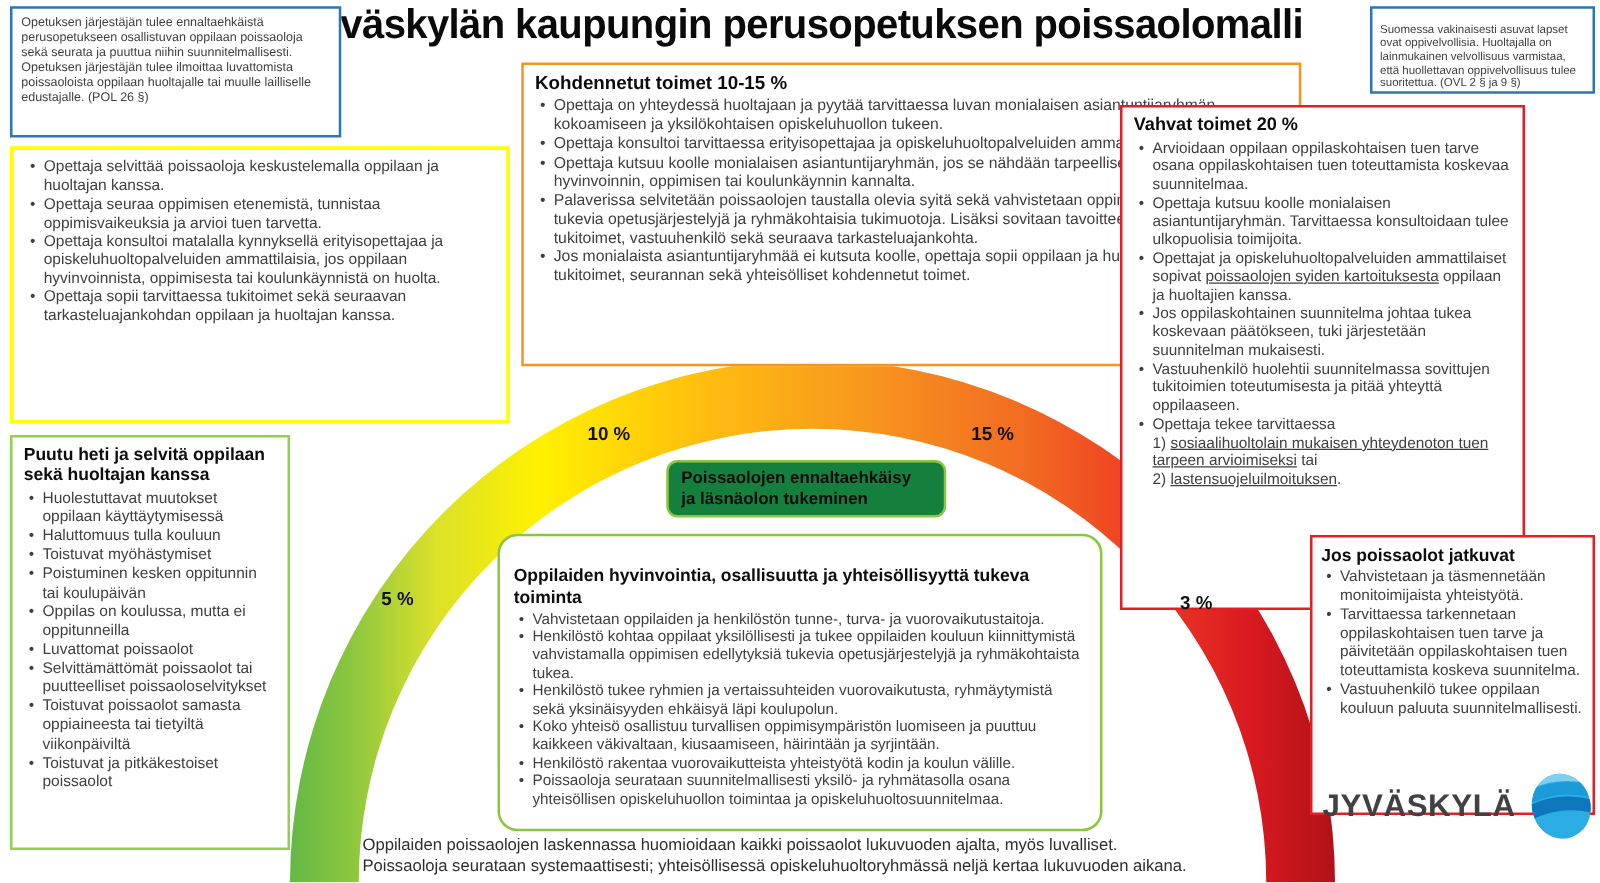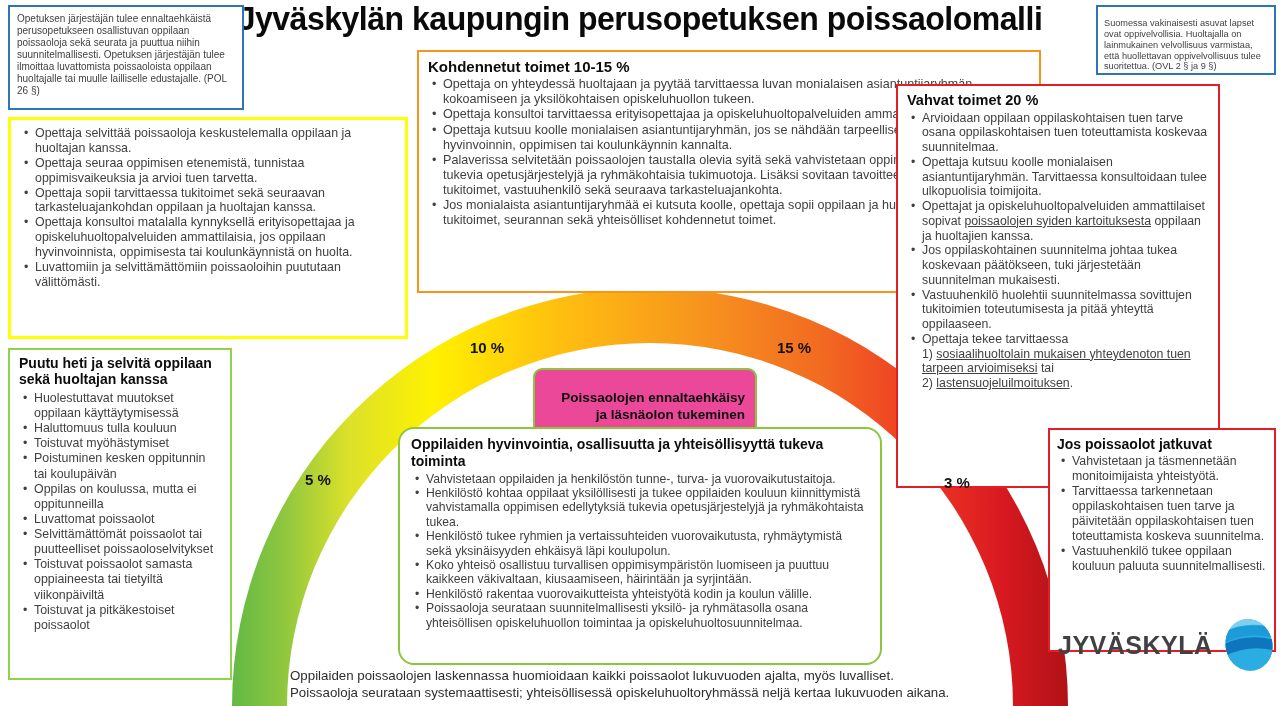--- a/index.html
+++ b/index.html
@@ -10,21 +10,21 @@
   .card{background:#ffffff;z-index:2;padding:6px 9px;}
   .card h3{margin:0 0 2px 0;padding:0;color:#0d0d0d;font-size:14.5px;line-height:1.15;}
   ul.bullets{margin:0;padding:0 0 0 15px;list-style:none;}
   ul.bullets li{position:relative;}
   ul.bullets li::before{content:"\2022";position:absolute;left:-11px;}
   .u{text-decoration:underline;text-underline-offset:1px;}
 
   #title{left:0;top:7;width:1280px;text-align:center;font-weight:bold;font-size:33px;
          letter-spacing:-0.5px;color:#0a0a0a;z-index:2;transform:scaleX(0.97);}
 
-  #note-left{left:8px;top:5px;width:236px;height:105px;border:2px solid #2E75B6;
+  #note-left{left:8px;top:5px;width:265px;height:105px;border:2px solid #2E75B6;
              font-size:10px;line-height:1.2;padding:6px 7px;}
   #note-right{left:1096px;top:5px;width:180px;height:70px;border:2px solid #2E75B6;
              font-size:9.2px;line-height:1.18;padding:11px 6px;}
 
   #box-early{left:8px;top:117px;width:400px;height:222px;border:3px solid #FFFF00;
              font-size:12.4px;line-height:1.2;}
   #box-early h3{font-size:15px;}
 
   #box-act{left:8px;top:348px;width:224px;height:332px;border:2.5px solid #92D050;
            font-size:12.4px;line-height:1.22;}
@@ -37,24 +37,24 @@
   #box-strong{left:896px;top:84px;width:324px;height:404px;border:2.5px solid #E31E24;
               font-size:12.3px;line-height:1.2;}
   #box-strong h3{font-size:14.5px;}
 
   #box-continue{left:1048px;top:428px;width:228px;height:224px;border:2.5px solid #E31E24;
                 font-size:12.3px;line-height:1.22;padding:6px 7px;}
   #box-continue h3{font-size:14px;}
 
   #pill{left:533px;top:368px;width:224px;border:2.5px solid #8CC63F;border-radius:9px;
         font-size:13.5px;font-weight:bold;color:#0d0d0d;line-height:1.25;
-        padding:20px 10px;white-space:pre-line;z-index:2;background:#ec4899;text-align:right;}
+        padding:4px 10px;white-space:pre-line;z-index:2;background:#15803d;}
 
   #box-community{left:398px;top:427px;width:484px;height:238px;border:2.5px solid #8CC63F;
-                 border-radius:16px;font-size:12.2px;line-height:1.18;padding:7px 11px;}
+                 border-radius:16px;font-size:12.2px;line-height:1.18;padding:23px 11px;}
   #box-community h3{font-size:14px;line-height:1.2;}
 
   #arc-svg{left:0;top:0;z-index:1;}
   .pct{position:absolute;z-index:3;font-weight:bold;font-size:15px;color:#111;}
   #pct-5{left:305px;top:471px;}
   #pct-10{left:470px;top:339px;}
   #pct-15{left:777px;top:339px;}
   #pct-20{left:944px;top:474px;}
 
   #footer{left:290px;top:668px;width:750px;font-size:13.3px;line-height:1.26;color:#2e2e2e;z-index:2;}
@@ -91,23 +91,22 @@
     <span>Opetuksen järjestäjän tulee ennaltaehkäistä perusopetukseen osallistuvan oppilaan poissaoloja sekä seurata ja puuttua niihin suunnitelmallisesti. Opetuksen järjestäjän tulee ilmoittaa luvattomista poissaoloista oppilaan huoltajalle tai muulle lailliselle edustajalle. (POL 26 §)</span>
   </div>
   <div id="note-right" class="abs card">
     <span>Suomessa vakinaisesti asuvat lapset ovat oppivelvollisia. Huoltajalla on lainmukainen velvollisuus varmistaa, että huollettavan oppivelvollisuus tulee suoritettua. (OVL 2 § ja 9 §)</span>
   </div>
 
   <div id="box-early" class="abs card">
     <ul class="bullets">
         <li><span>Opettaja selvittää poissaoloja keskustelemalla oppilaan ja huoltajan kanssa.</span></li>
         <li><span>Opettaja seuraa oppimisen etenemistä, tunnistaa oppimisvaikeuksia ja arvioi tuen tarvetta.</span></li>
+        <li><span>Opettaja konsultoi matalalla kynnyksellä erityisopettajaa ja opiskeluhuoltopalveluiden ammattilaisia, jos oppilaan hyvinvoinnista, oppimisesta tai koulunkäynnistä on huolta.</span></li>
         <li><span>Opettaja sopii tarvittaessa tukitoimet sekä seuraavan tarkasteluajankohdan oppilaan ja huoltajan kanssa.</span></li>
-        <li><span>Opettaja konsultoi matalalla kynnyksellä erityisopettajaa ja opiskeluhuoltopalveluiden ammattilaisia, jos oppilaan hyvinvoinnista, oppimisesta tai koulunkäynnistä on huolta.</span></li>
-        <li><span>Luvattomiin ja selvittämättömiin poissaoloihin puututaan välittömästi.</span></li>
       </ul>
   </div>
 
   <div id="box-act" class="abs card">
     <h3>Puutu heti ja selvitä oppilaan sekä huoltajan kanssa</h3>
     <ul class="bullets">
         <li><span>Huolestuttavat muutokset oppilaan käyttäytymisessä</span></li>
         <li><span>Haluttomuus tulla kouluun</span></li>
         <li><span>Toistuvat myöhästymiset</span></li>
         <li><span>Poistuminen kesken oppitunnin tai koulupäivän</span></li>

